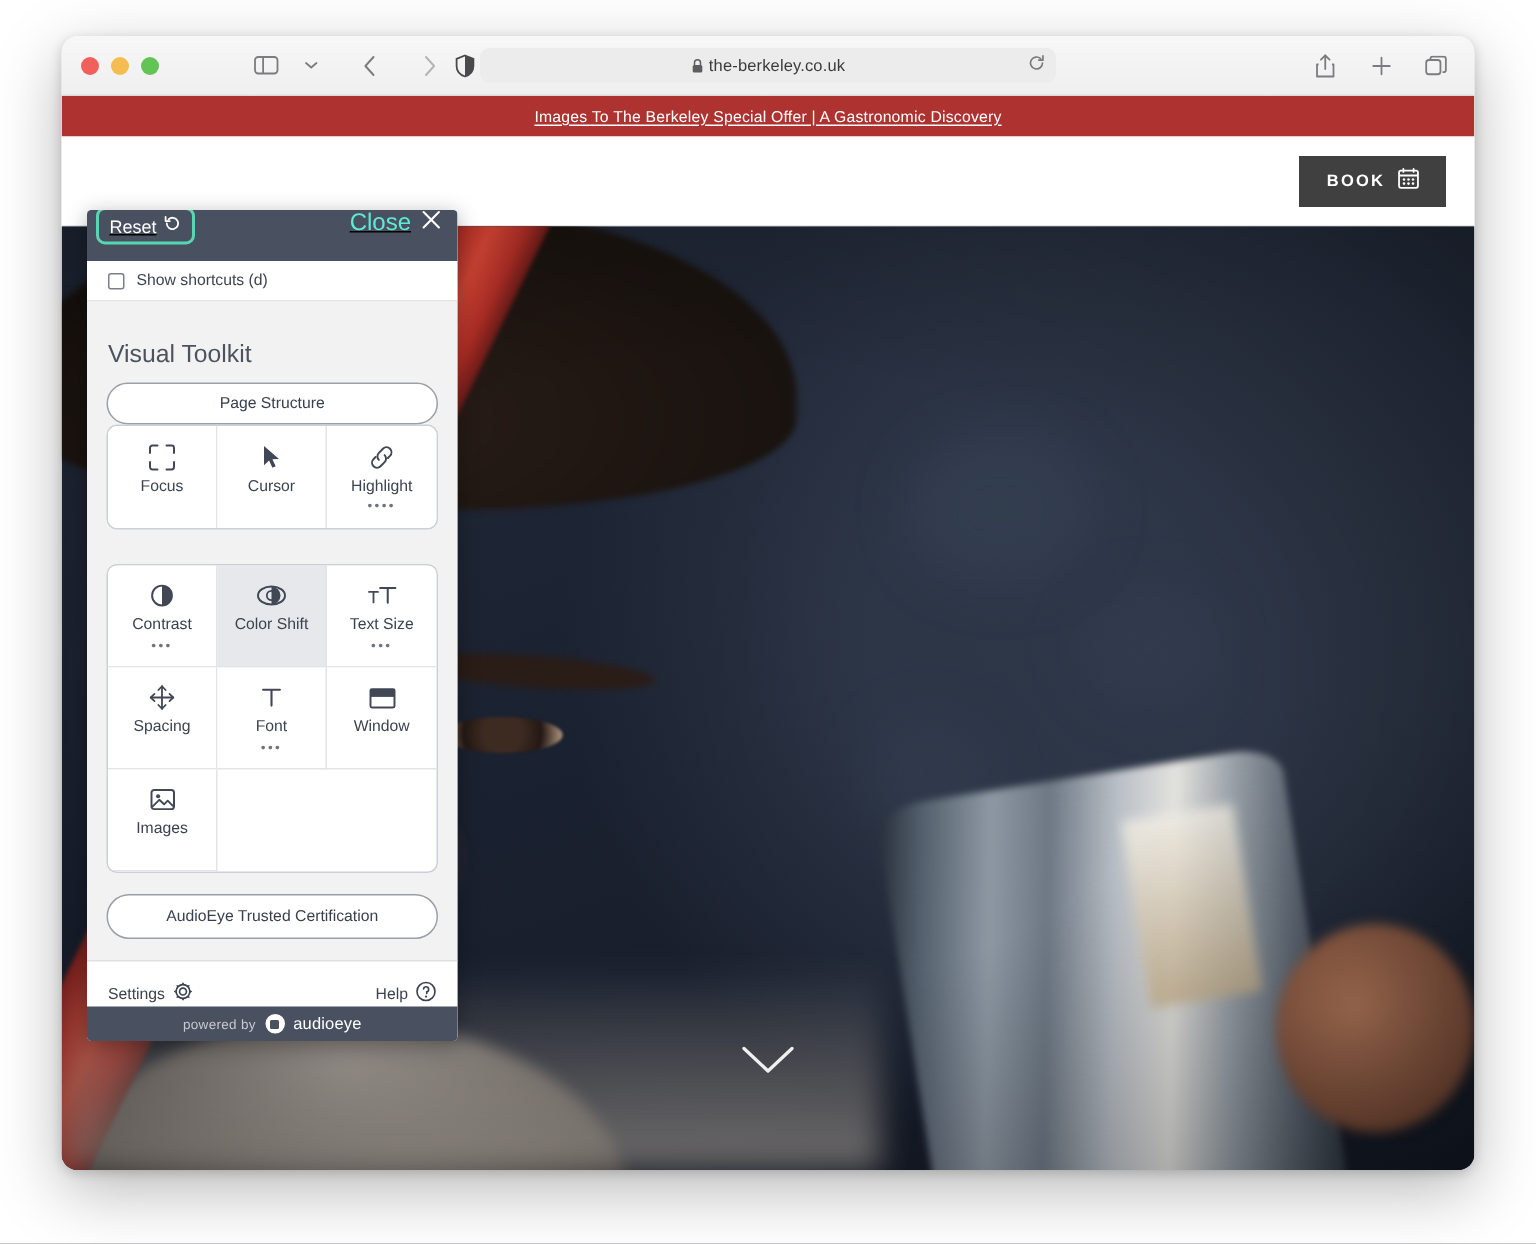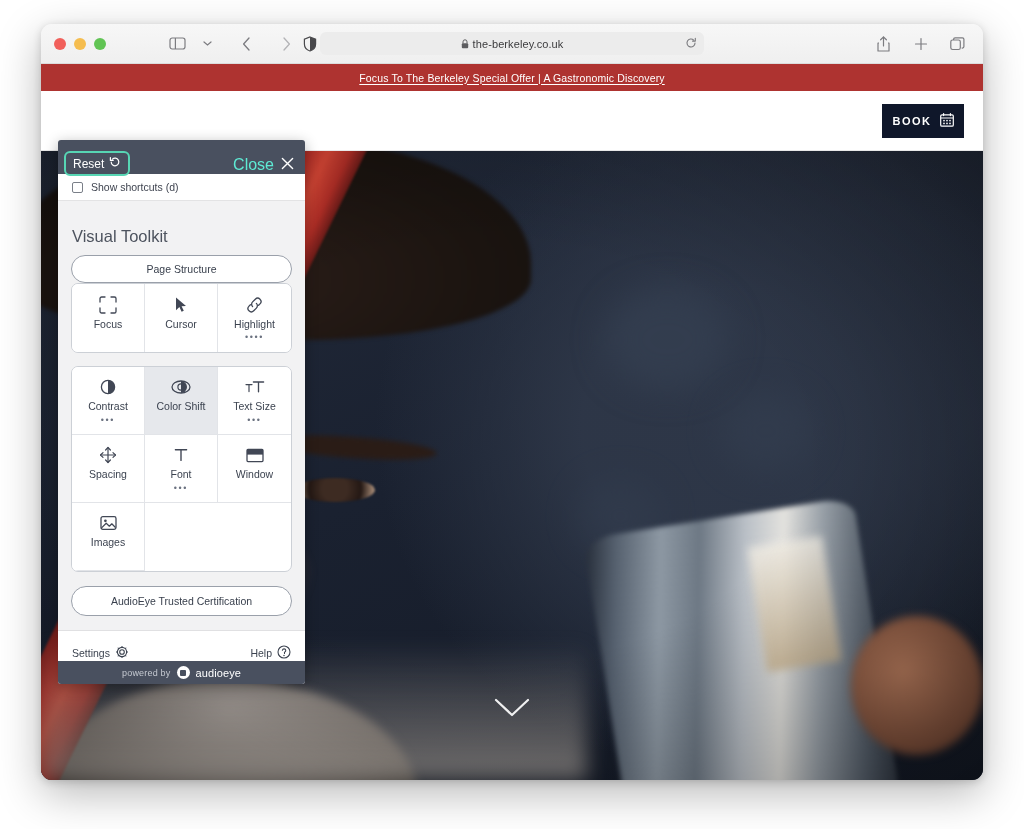--- a/index.html
+++ b/index.html
@@ -97,23 +97,23 @@
   #brand-name {
     font-family: "Liberation Serif", serif;
     font-size: 21px; letter-spacing: 3.2px; color: #1e2733;
   }
   #brand-rule { width: 42px; height: 1px; background: #c6c9ce; margin: 5px auto 4px; }
   #brand-city {
     font-size: 8px; letter-spacing: 3.4px; color: #6c7480;
   }
   #book-button {
     position: absolute; right: 19px; top: 50%; transform: translateY(-50%);
-    background: #0f172a;
+    background: #404040;
     color: #fff;
-    width: 82px; height: 34px;
+    width: 98px; height: 34px;
     display: flex; align-items: center; justify-content: center; gap: 8px;
     font-size: 11px; letter-spacing: 1.5px; font-weight: 700;
     cursor: pointer;
     text-align: right;
   }
 
   
   #hero {
     position: relative;
     height: 629px;
@@ -239,22 +239,23 @@
     background: #f2f2f3;
     border-radius: 3px;
     box-shadow: 0 3px 14px rgba(0,0,0,.3);
     overflow: hidden;
     font-family: "Liberation Sans", sans-serif;
     z-index: 40;
   }
   #ae-header {
     background: #49505f;
     height: 34px;
-    display: flex; align-items: flex-end; justify-content: space-between;
+    display: flex; align-items: flex-start; justify-content: space-between;
     padding: 0 11px 0 8px;
+    text-decoration: underline;
   }
   #ae-reset {
     display: flex; align-items: center; gap: 5px;
     color: #ffffff; font-size: 12px;
     padding: 3px 7px;
     border-radius: 4px;
     outline: 2.5px solid #57d6b4;
     outline-offset: 0px;
     cursor: pointer;
   }
@@ -293,21 +294,21 @@
   }
 
   .ae-grid {
     background: #ffffff;
     border: 1px solid #ccd0d6;
     border-radius: 7px;
     overflow: hidden;
     display: grid;
     grid-template-columns: repeat(3, 1fr);
   }
-  .ae-grid.group-a { margin-bottom: 13px; }
+  .ae-grid.group-a { margin-bottom: 23px; }
   .ae-cell {
     height: 68px;
     border-right: 1px solid #e2e4e8;
     border-bottom: 1px solid #e2e4e8;
     display: flex; flex-direction: column;
     align-items: center; justify-content: center;
     gap: 4px;
     cursor: pointer;
     background: #ffffff;
   }
@@ -434,21 +435,21 @@
             <rect x="0.8" y="3" width="9.5" height="9.5" rx="1.8" fill="none" stroke="currentColor" stroke-width="1.2"></rect>
             <path d="M3.6 3 V2.3 a1.5 1.5 0 0 1 1.5-1.5 H12.4 a1.5 1.5 0 0 1 1.5 1.5 V9.6 a1.5 1.5 0 0 1-1.5 1.5 h-0.7" fill="none" stroke="currentColor" stroke-width="1.2"></path>
           </svg>
       </div>
     </div>
   </div>
 
   <div id="page">
 
     <div id="promo-banner">
-      <a href="#">Focus To The Berkeley Special Offer | A Gastronomic Discovery</a>
+      <a href="#">Images To The Berkeley Special Offer | A Gastronomic Discovery</a>
     </div>
 
     <div id="site-header">
       <div id="book-button">
         <span>BOOK</span>
         <span>
           <svg width="14" height="14" viewBox="0 0 14 14">
               <rect x="0.7" y="1.8" width="12.6" height="11.4" rx="1.3" fill="none" stroke="#fff" stroke-width="1.2"></rect>
               <path d="M0.7 5 H13.3" stroke="#fff" stroke-width="1.2"></path>
               <path d="M3.6 0.6 V2.6 M10.4 0.6 V2.6" stroke="#fff" stroke-width="1.2" stroke-linecap="round"></path>

